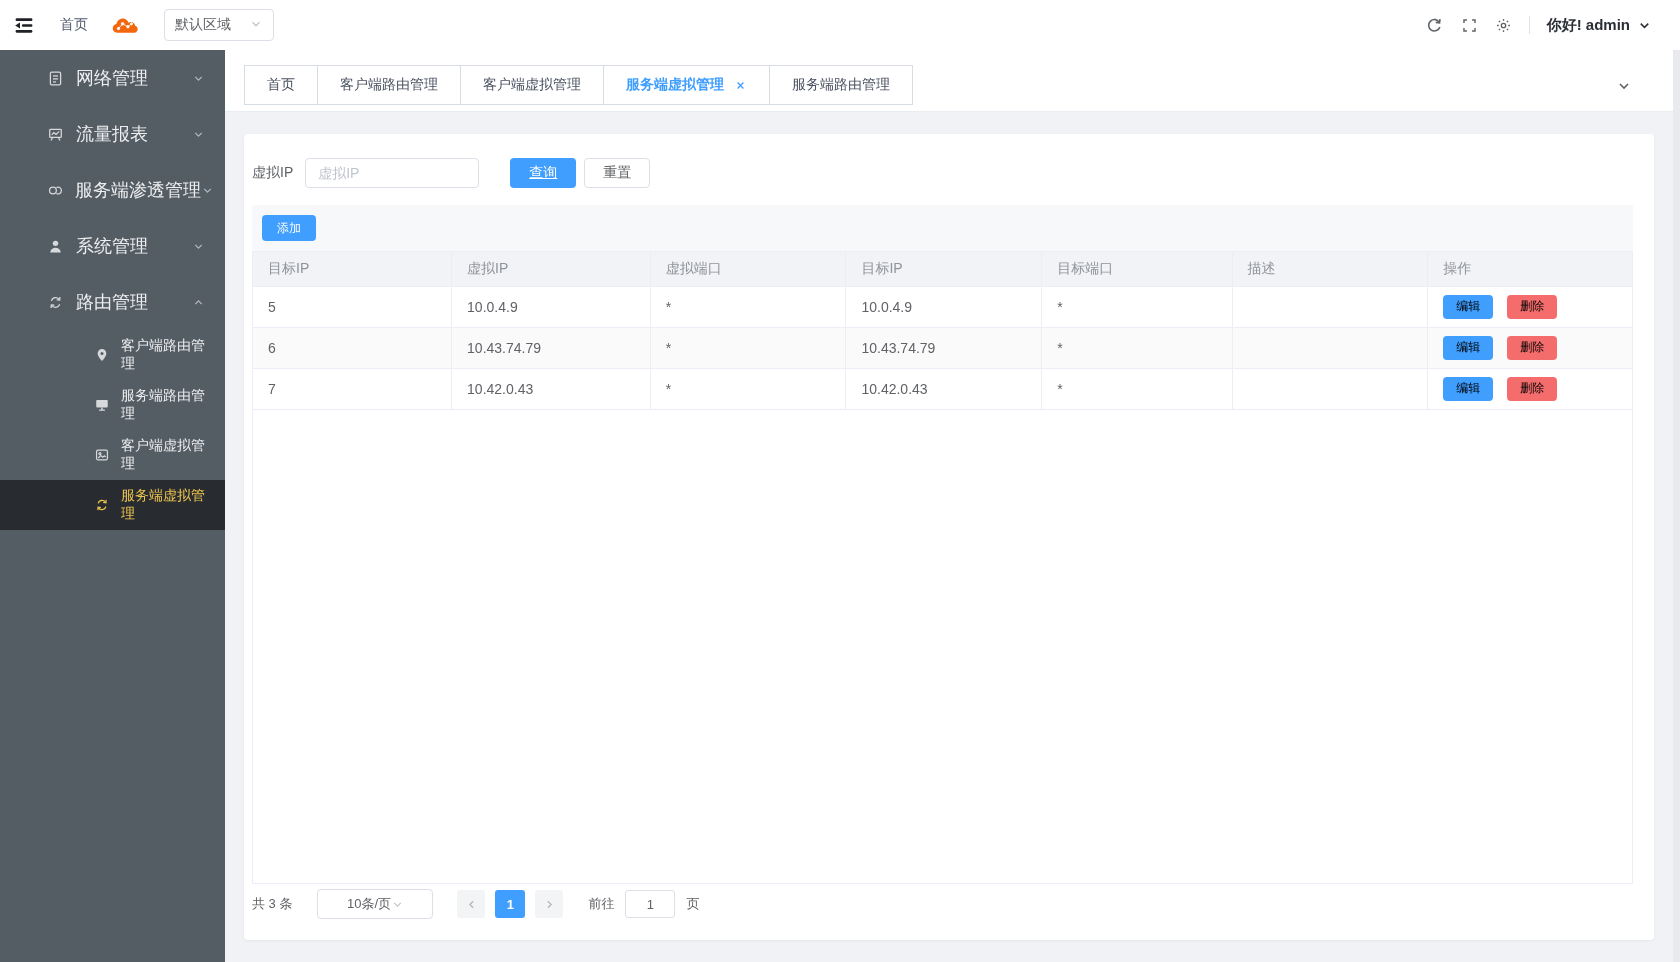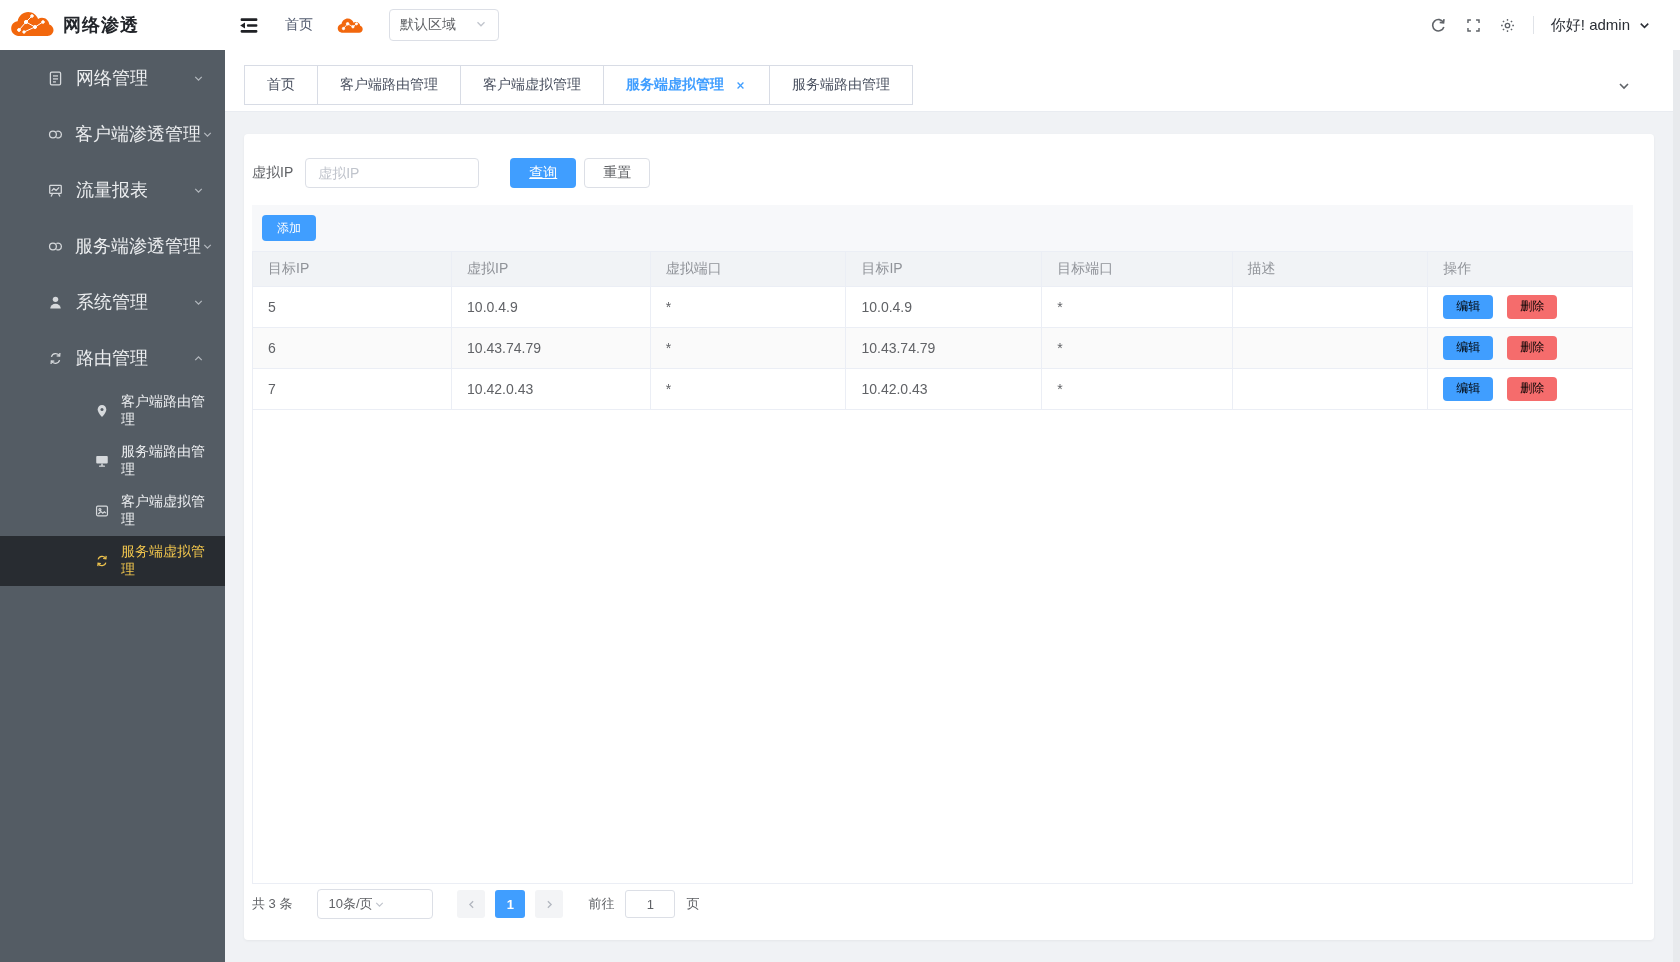--- a/index.html
+++ b/index.html
@@ -13,21 +13,21 @@
   .topbar-main { flex:1; display:flex; align-items:center; justify-content:space-between; padding:0 28px 0 12px; }
   .topbar-left { display:flex; align-items:center; }
   .fold-btn { cursor:pointer; display:flex; align-items:center; }
   .breadcrumb { font-size:14px; color:#515a6e; margin-left:24px; cursor:pointer; }
   .mini-cloud { margin-left:24px; display:flex; }
   .region-select { margin-left:26px; width:110px; height:32px; border:1px solid #dcdfe6; border-radius:4px;
     display:flex; align-items:center; justify-content:space-between; padding:0 10px; color:#606266; font-size:14px; cursor:pointer; background:#fff; }
   .topbar-right { display:flex; align-items:center; gap:17px; color:#5f6368; }
   .icon-btn { cursor:pointer; display:flex; align-items:center; }
   .v-divider { width:1px; height:18px; background:#e0e3e8; }
-  .user { font-size:15px; color:#2a2e35; font-weight:400; display:flex; align-items:center; gap:7px; cursor:pointer; }
+  .user { font-size:15px; color:#2a2e35; font-weight:700; display:flex; align-items:center; gap:7px; cursor:pointer; }
 
   
   .sidebar { position:fixed; top:50px; left:0; width:225px; height:912px; background:#545c64; overflow:hidden; }
   .menu-item { height:56px; display:flex; align-items:center; padding:0 20px 0 47px; color:#eceef0; font-size:18px; cursor:pointer; }
   .menu-item .mi-icon { width:18px; height:18px; margin-right:11px; color:#d6d9dc; display:flex; align-items:center; }
   .menu-item .mi-label { flex:1; white-space:nowrap; }
   .mi-arrow { color:#b2b7bd; display:flex; }
   .submenu-item { height:50px; display:flex; align-items:center; padding:0 20px 0 94px; color:#eceef0; font-size:14px; cursor:pointer; }
   .submenu-item .mi-icon { width:17px; height:17px; margin-right:11px; color:#d6d9dc; display:flex; align-items:center; }
   .submenu-item.active { background:#282c31; color:#efc44d; }
@@ -70,57 +70,36 @@
     border-right:1px solid #ebeef5; border-bottom:1px solid #ebeef5; background:#fff; }
   td:last-child { border-right:none; }
   tbody tr:nth-child(even) td { background:#fafafa; }
   .btn-mini { height:24px; padding:0 13px; font-size:12px; border:none; border-radius:4px; color:#000000; margin-right:10px; cursor:pointer; font-family:inherit; }
   .btn-edit { background:#409EFF; }
   .btn-del  { background:#F56C6C; }
 
   .pagination { margin-top:5px; display:flex; align-items:center; font-size:13px; color:#606266; flex:0 0 auto; }
   .pg-total { margin-right:25px; }
   .pg-size { width:116px; height:30px; border:1px solid #dcdfe6; border-radius:4px; display:flex; align-items:center;
-    justify-content:flex-start; padding:0 10px; margin-right:24px; cursor:pointer; background:#fff; }
+    justify-content:center; padding:0 10px; margin-right:24px; cursor:pointer; background:#fff; }
   .pg-btn { width:28px; height:28px; background:#f3f4f6; border-radius:3px; display:flex; align-items:center;
     justify-content:center; margin-right:10px; color:#b2b7bf; cursor:pointer; }
   .pg-page { width:30px; height:28px; background:#409EFF; color:#fff; border-radius:3px; display:flex; align-items:center;
     justify-content:center; margin-right:10px; font-weight:600; cursor:pointer; }
   .pg-goto { margin-left:15px; margin-right:11px; }
   .pg-input { width:50px; height:28px; border:1px solid #dcdfe6; border-radius:3px; text-align:center;
     font-size:13px; color:#606266; outline:none; font-family:inherit; }
   .pg-suffix { margin-left:11px; }
 
   .scrollbar-track { position:fixed; right:0; top:0; width:7px; height:962px; background:#e8eaed; }
 </style>
 </head>
 <body>
 
 <div class="topbar">
-  <div class="logo-area">
-    <span>
-      <svg width="44" height="30" viewBox="0 0 44 30">
-        <path fill="#F2670D" d="M10 28 C4.5 28 1.2 24.4 1.2 20.4 C1.2 16.6 3.9 13.6 7.6 13.2 C8.6 7.8 13.1 4 18.2 4 C22.7 4 26.6 6.8 28.1 11 C29.2 10.3 30.5 9.8 32 9.8 C35.9 9.8 38.9 12.7 39.3 16.4 C41.8 17.2 43.5 19.5 43.5 22.1 C43.5 25.4 40.8 28 37.5 28 Z"></path>
-        <g stroke="#fff" stroke-width="1" fill="#fff">
-          <line x1="9" y1="22" x2="16" y2="14"></line>
-            <line x1="16" y1="14" x2="25" y2="19"></line>
-          <line x1="16" y1="14" x2="22" y2="8"></line>
-            <line x1="25" y1="19" x2="33" y2="14"></line>
-          <line x1="14" y1="24" x2="25" y2="19"></line>
-          <circle cx="9" cy="22" r="1.4"></circle>
-            <circle cx="16" cy="14" r="1.6"></circle>
-            <circle cx="22" cy="8" r="1.3"></circle>
-          <circle cx="25" cy="19" r="1.5"></circle>
-            <circle cx="33" cy="14" r="1.3"></circle>
-            <circle cx="14" cy="24" r="1.2"></circle>
-        </g>
-      </svg>
-    </span>
-    <span class="logo-title">网络渗透</span>
-  </div>
   <div class="topbar-main">
     <div class="topbar-left">
       <span class="fold-btn">
         <svg width="24" height="21" viewBox="0 0 22 20" fill="#1f2125">
           <rect x="3" y="3.2" width="16" height="2.6" rx="1"></rect>
           <rect x="9" y="8.7" width="10" height="2.6" rx="1"></rect>
           <rect x="3" y="14.2" width="16" height="2.6" rx="1"></rect>
           <path d="M7.2 7.2 L2.6 10 L7.2 12.8 Z"></path>
         </svg>
       </span>
@@ -193,34 +172,20 @@
   <div class="menu-item">
     <span class="mi-icon">
       <svg width="17" height="17" viewBox="0 0 20 20" fill="none" stroke="currentColor" stroke-width="1.5">
         <rect x="4" y="2.5" width="12" height="15" rx="1.5"></rect>
           <line x1="7" y1="7" x2="13" y2="7"></line>
           <line x1="7" y1="10.5" x2="13" y2="10.5"></line>
           <line x1="7" y1="14" x2="10.5" y2="14"></line>
       </svg>
     </span>
     <span class="mi-label">网络管理</span>
-    <span class="mi-arrow">
-      <svg width="13" height="13" viewBox="0 0 20 20" fill="none" stroke="currentColor" stroke-width="2">
-          <polyline points="5 7.5 10 12.5 15 7.5"></polyline>
-        </svg>
-    </span>
-  </div>
-  <div class="menu-item">
-    <span class="mi-icon">
-      <svg width="17" height="17" viewBox="0 0 20 20" fill="none" stroke="currentColor" stroke-width="1.5">
-        <circle cx="7" cy="10" r="4"></circle>
-          <path d="M11 6.5 a4 4 0 1 1 0 7"></path>
-      </svg>
-    </span>
-    <span class="mi-label">客户端渗透管理</span>
     <span class="mi-arrow">
       <svg width="13" height="13" viewBox="0 0 20 20" fill="none" stroke="currentColor" stroke-width="2">
           <polyline points="5 7.5 10 12.5 15 7.5"></polyline>
         </svg>
     </span>
   </div>
   <div class="menu-item">
     <span class="mi-icon">
       <svg width="17" height="17" viewBox="0 0 20 20" fill="none" stroke="currentColor" stroke-width="1.5">
         <rect x="3.2" y="4" width="13.6" height="9.5" rx="1"></rect>

